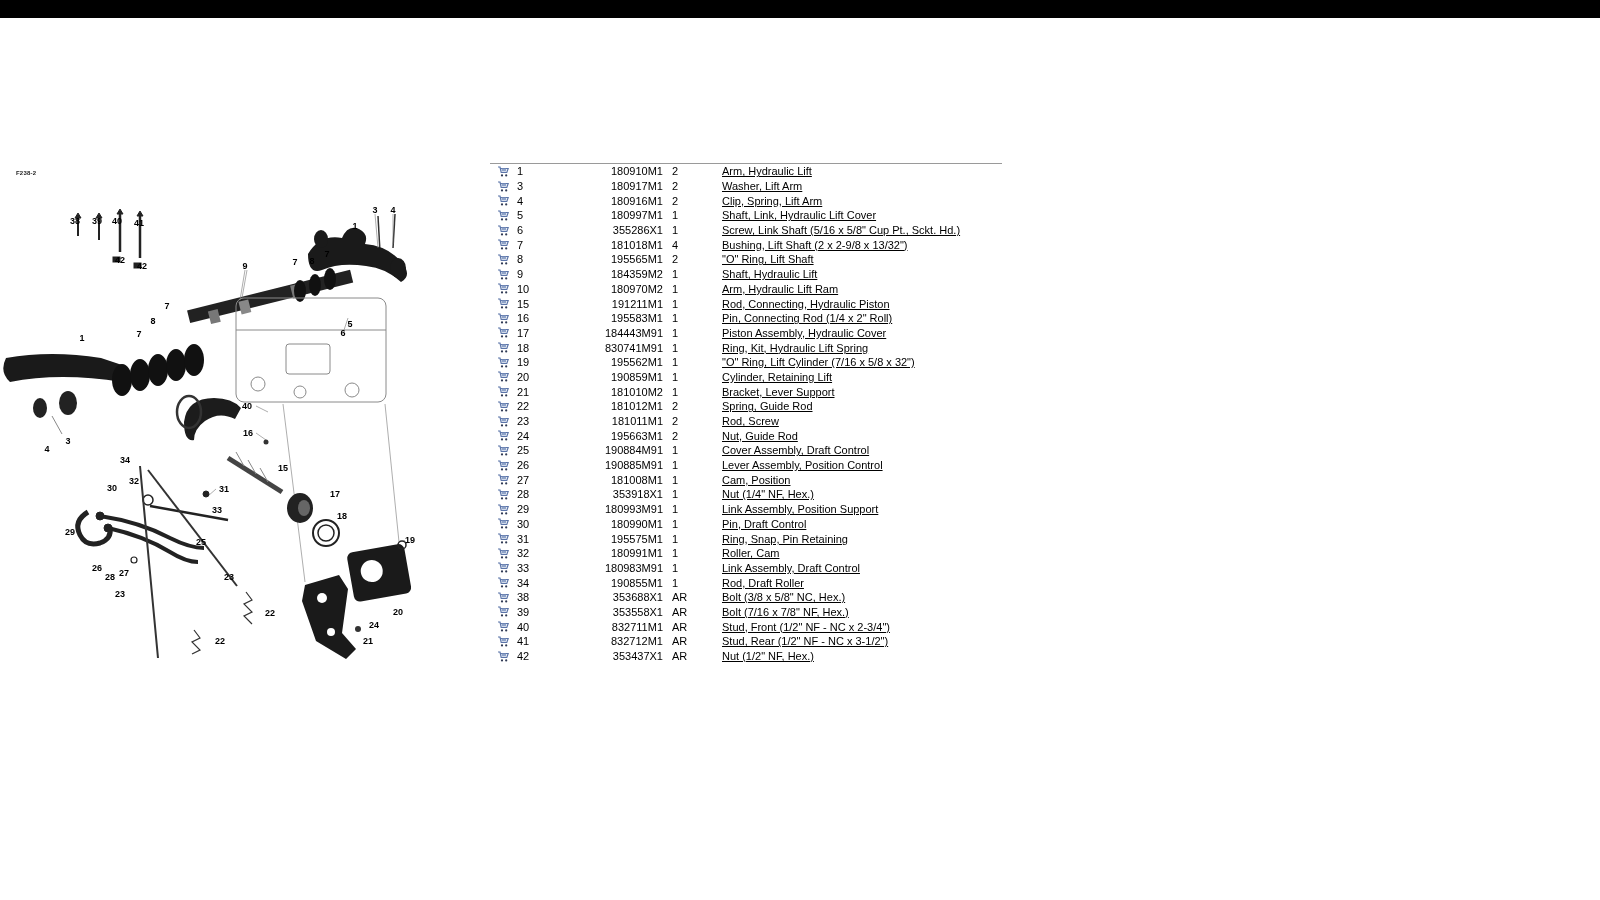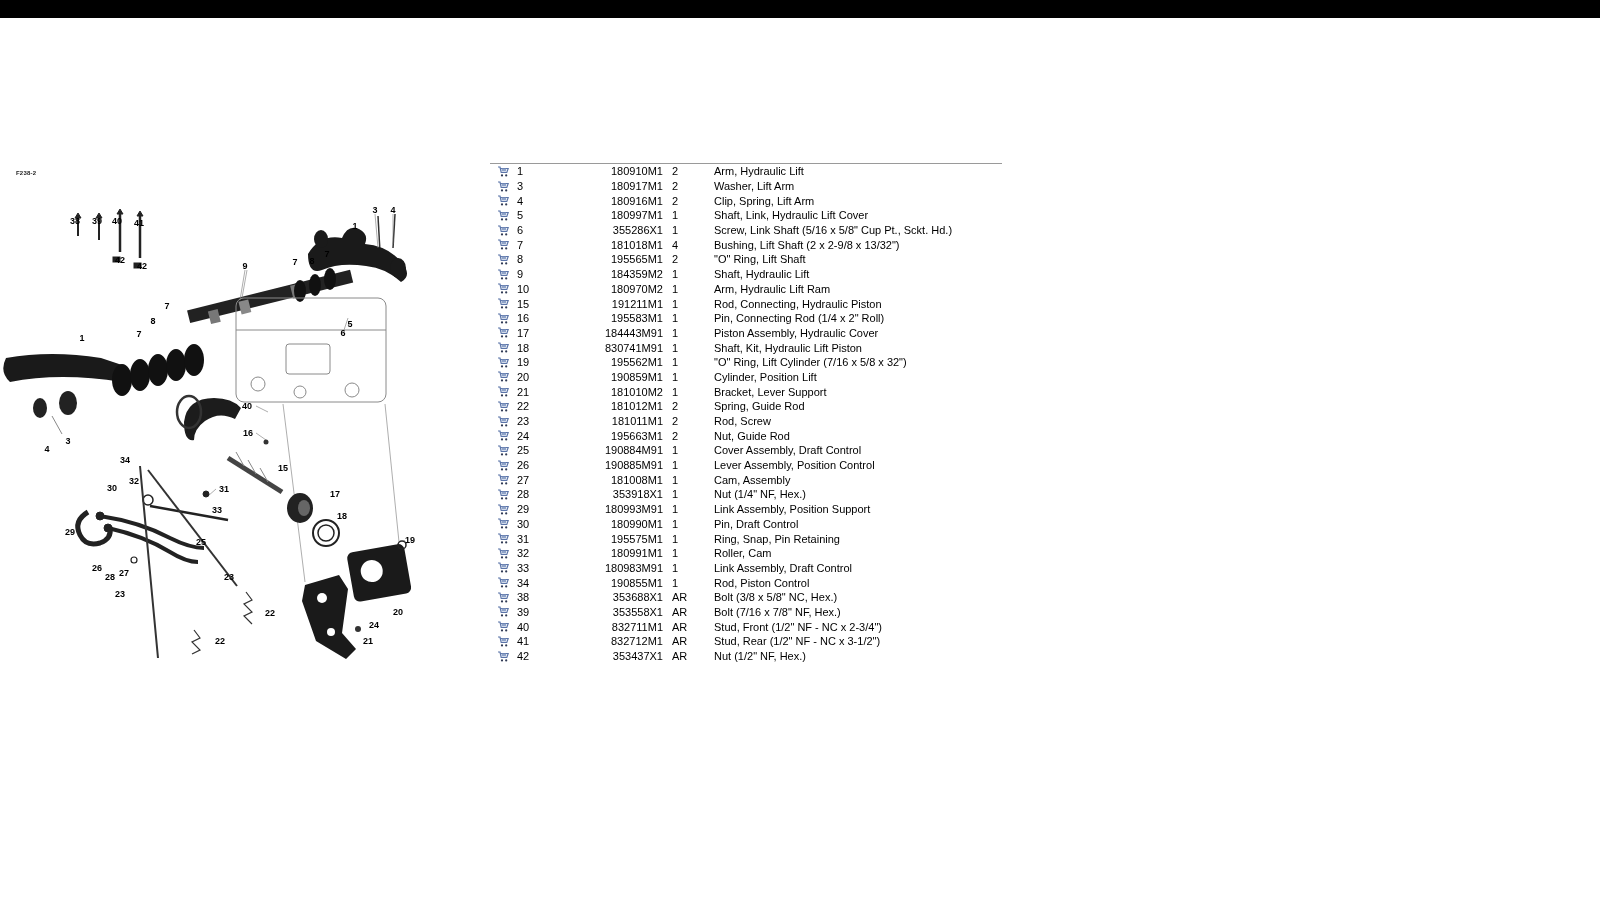--- a/index.html
+++ b/index.html
@@ -19,21 +19,21 @@
   .parts-table{
     position:absolute;left:490px;top:163px;width:512px;
     border-top:1px solid #9a9a9a;
   }
   .prow{display:flex;align-items:center;height:14.7px;font-size:11px;white-space:nowrap;}
   .c-icon{width:27px;display:flex;align-items:center;}
   .c-icon svg{margin-left:7px;display:block;cursor:pointer;}
   .c-item{width:30px;}
   .c-pn{width:116px;text-align:right;}
   .c-qty{width:30px;margin-left:9px;}
-  .c-desc{flex:1;margin-left:12px;overflow:hidden;}
+  .c-desc{flex:1;margin-left:20px;overflow:hidden;text-decoration:underline;}
 </style>
 </head>
 <body>
 
 <div class="top-bar"></div>
 
 <div class="diagram-wrap">
   <div class="figure-label">F238-2</div>
 
   <svg class="diagram-svg" width="480" height="700" viewBox="0 0 480 700">
@@ -395,21 +395,21 @@
       <svg viewBox="0 0 12 11" width="12" height="11">
         <path d="M1 1 h2 l1.2 5.5 h5.6 l1.4 -4 H3.6" fill="none" stroke="#5b74a8" stroke-width="1.2"></path>
         <rect x="4.6" y="2.6" width="4.6" height="2.8" fill="#8fa3c8"></rect>
         <circle cx="5" cy="9.4" r="1.1" fill="#2f3a55"></circle>
         <circle cx="9.2" cy="9.4" r="1.1" fill="#2f3a55"></circle>
       </svg>
     </span>
     <span class="c-item">18</span>
     <span class="c-pn">830741M91</span>
     <span class="c-qty">1</span>
-    <span class="c-desc">Shaft, Kit, Hydraulic Lift Piston</span>
+    <span class="c-desc">Ring, Kit, Hydraulic Lift Spring</span>
   </div>
 
   <div class="prow">
     <span class="c-icon">
       <svg viewBox="0 0 12 11" width="12" height="11">
         <path d="M1 1 h2 l1.2 5.5 h5.6 l1.4 -4 H3.6" fill="none" stroke="#5b74a8" stroke-width="1.2"></path>
         <rect x="4.6" y="2.6" width="4.6" height="2.8" fill="#8fa3c8"></rect>
         <circle cx="5" cy="9.4" r="1.1" fill="#2f3a55"></circle>
         <circle cx="9.2" cy="9.4" r="1.1" fill="#2f3a55"></circle>
       </svg>
@@ -425,21 +425,21 @@
       <svg viewBox="0 0 12 11" width="12" height="11">
         <path d="M1 1 h2 l1.2 5.5 h5.6 l1.4 -4 H3.6" fill="none" stroke="#5b74a8" stroke-width="1.2"></path>
         <rect x="4.6" y="2.6" width="4.6" height="2.8" fill="#8fa3c8"></rect>
         <circle cx="5" cy="9.4" r="1.1" fill="#2f3a55"></circle>
         <circle cx="9.2" cy="9.4" r="1.1" fill="#2f3a55"></circle>
       </svg>
     </span>
     <span class="c-item">20</span>
     <span class="c-pn">190859M1</span>
     <span class="c-qty">1</span>
-    <span class="c-desc">Cylinder, Position Lift</span>
+    <span class="c-desc">Cylinder, Retaining Lift</span>
   </div>
 
   <div class="prow">
     <span class="c-icon">
       <svg viewBox="0 0 12 11" width="12" height="11">
         <path d="M1 1 h2 l1.2 5.5 h5.6 l1.4 -4 H3.6" fill="none" stroke="#5b74a8" stroke-width="1.2"></path>
         <rect x="4.6" y="2.6" width="4.6" height="2.8" fill="#8fa3c8"></rect>
         <circle cx="5" cy="9.4" r="1.1" fill="#2f3a55"></circle>
         <circle cx="9.2" cy="9.4" r="1.1" fill="#2f3a55"></circle>
       </svg>
@@ -530,21 +530,21 @@
       <svg viewBox="0 0 12 11" width="12" height="11">
         <path d="M1 1 h2 l1.2 5.5 h5.6 l1.4 -4 H3.6" fill="none" stroke="#5b74a8" stroke-width="1.2"></path>
         <rect x="4.6" y="2.6" width="4.6" height="2.8" fill="#8fa3c8"></rect>
         <circle cx="5" cy="9.4" r="1.1" fill="#2f3a55"></circle>
         <circle cx="9.2" cy="9.4" r="1.1" fill="#2f3a55"></circle>
       </svg>
     </span>
     <span class="c-item">27</span>
     <span class="c-pn">181008M1</span>
     <span class="c-qty">1</span>
-    <span class="c-desc">Cam, Assembly</span>
+    <span class="c-desc">Cam, Position</span>
   </div>
 
   <div class="prow">
     <span class="c-icon">
       <svg viewBox="0 0 12 11" width="12" height="11">
         <path d="M1 1 h2 l1.2 5.5 h5.6 l1.4 -4 H3.6" fill="none" stroke="#5b74a8" stroke-width="1.2"></path>
         <rect x="4.6" y="2.6" width="4.6" height="2.8" fill="#8fa3c8"></rect>
         <circle cx="5" cy="9.4" r="1.1" fill="#2f3a55"></circle>
         <circle cx="9.2" cy="9.4" r="1.1" fill="#2f3a55"></circle>
       </svg>
@@ -635,21 +635,21 @@
       <svg viewBox="0 0 12 11" width="12" height="11">
         <path d="M1 1 h2 l1.2 5.5 h5.6 l1.4 -4 H3.6" fill="none" stroke="#5b74a8" stroke-width="1.2"></path>
         <rect x="4.6" y="2.6" width="4.6" height="2.8" fill="#8fa3c8"></rect>
         <circle cx="5" cy="9.4" r="1.1" fill="#2f3a55"></circle>
         <circle cx="9.2" cy="9.4" r="1.1" fill="#2f3a55"></circle>
       </svg>
     </span>
     <span class="c-item">34</span>
     <span class="c-pn">190855M1</span>
     <span class="c-qty">1</span>
-    <span class="c-desc">Rod, Piston Control</span>
+    <span class="c-desc">Rod, Draft Roller</span>
   </div>
 
   <div class="prow">
     <span class="c-icon">
       <svg viewBox="0 0 12 11" width="12" height="11">
         <path d="M1 1 h2 l1.2 5.5 h5.6 l1.4 -4 H3.6" fill="none" stroke="#5b74a8" stroke-width="1.2"></path>
         <rect x="4.6" y="2.6" width="4.6" height="2.8" fill="#8fa3c8"></rect>
         <circle cx="5" cy="9.4" r="1.1" fill="#2f3a55"></circle>
         <circle cx="9.2" cy="9.4" r="1.1" fill="#2f3a55"></circle>
       </svg>

